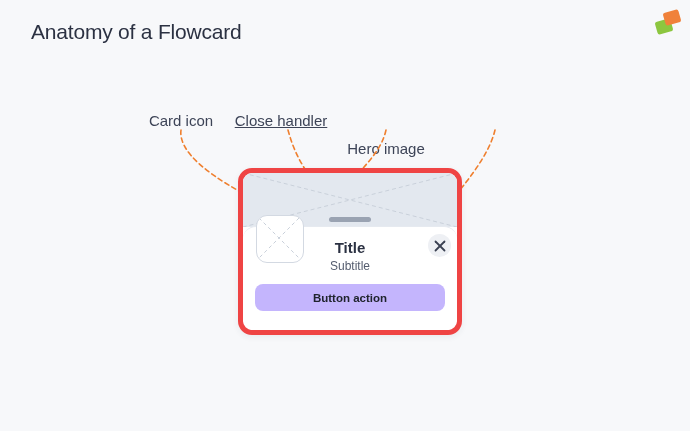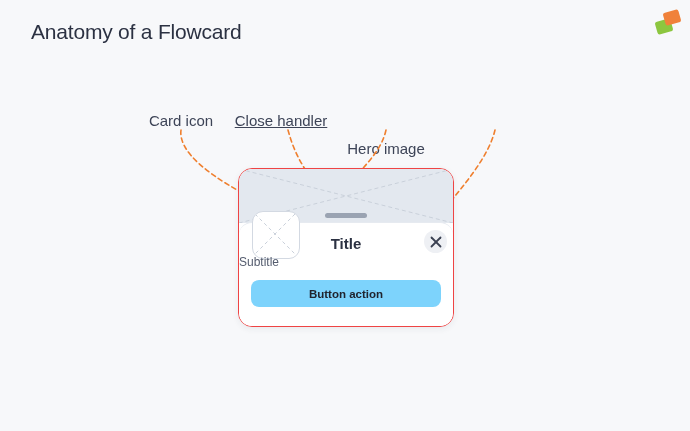--- a/index.html
+++ b/index.html
@@ -79,21 +79,21 @@
 
   
   .flowcard {
     position: absolute;
     left: 238px;
     top: 168px;
     width: 214px;
     height: 157px;
     border-radius: 14px;
     background: #ffffff;
-    border: 1px solid #ef4444;
+    border: 5px solid #ef4444;
     box-shadow: 0 2px 6px rgba(40,50,70,0.07);
     overflow: hidden;
   }
 
   .hero-image {
     position: absolute;
     left: 0;
     top: 0;
     width: 214px;
     height: 54px;
@@ -161,32 +161,33 @@
     text-align: center;
     font-size: 15px;
     font-weight: bold;
     color: #2b3142;
   }
   .card-subtitle {
     position: absolute;
     left: 0;
     top: 86px;
     width: 214px;
+    text-align: center;
     font-size: 12px;
     color: #545c6e;
   }
 
   .card-action-button {
     position: absolute;
     left: 12px;
     top: 111px;
     width: 190px;
     height: 27px;
     border-radius: 8px;
-    background: #7dd3fc;
+    background: #c4b5fd;
     display: flex;
     align-items: center;
     justify-content: center;
     font-size: 11.5px;
     font-weight: bold;
     color: #20242e;
     border: none;
     font-family: "Liberation Sans", sans-serif;
     padding: 0;
   }

